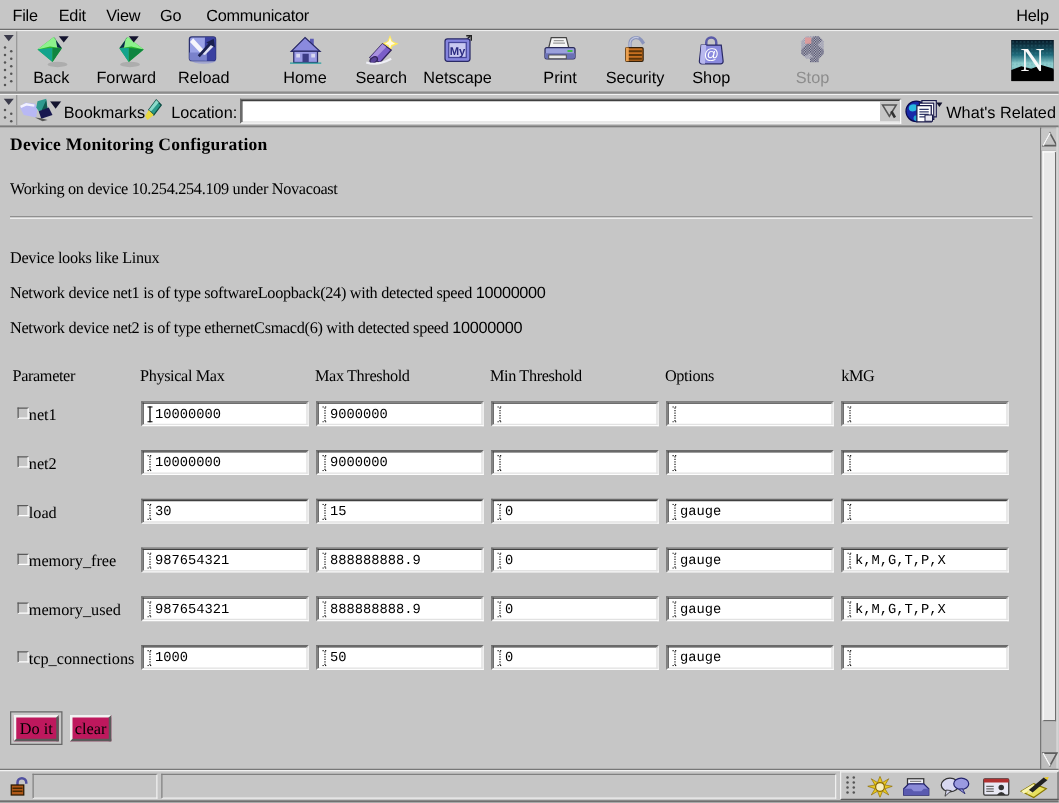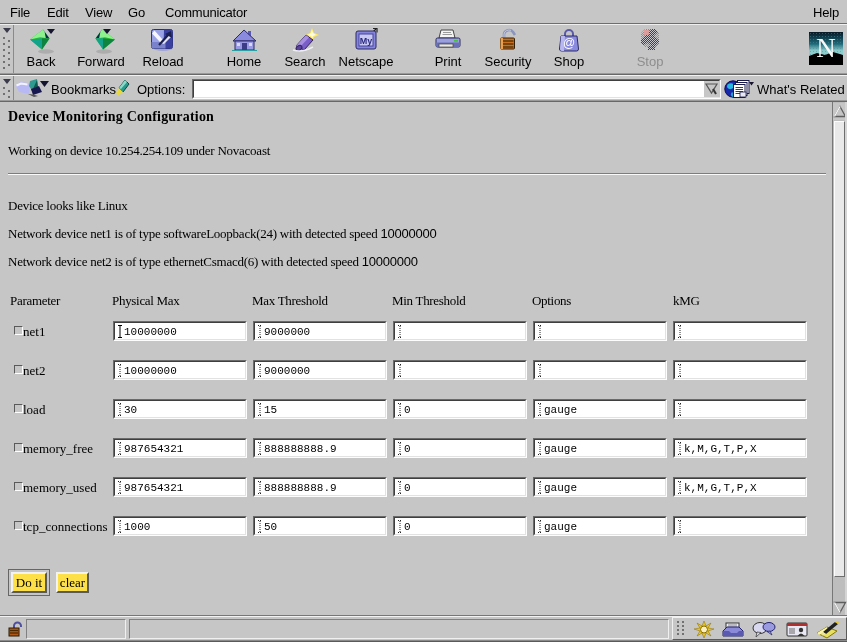--- a/index.html
+++ b/index.html
@@ -10,21 +10,21 @@
 .serif13{font-family:"Liberation Serif",serif;font-size:13px;color:#000000}
 .para{letter-spacing:-0.25px}
 .hdr{letter-spacing:-0.3px}
 .mono12{font-family:"Liberation Mono",monospace;font-size:12px;color:#000}
 .hline{position:absolute;left:0;width:847px;height:1px}
 .fld{position:absolute;width:134px;height:20px;border:1px solid;border-color:#6a6a6a #fdfdfd #fdfdfd #6a6a6a;background:#c6c6c6}
 .fldin{position:absolute;left:0;top:0;width:132px;height:18px;border:1px solid;border-color:#3f3f3f #e2e2e2 #e2e2e2 #3f3f3f;background:#fff;overflow:hidden}
 .fval{position:absolute;left:3px;top:3px;height:13px;display:flex;align-items:center}
 .fval span{font-family:"Liberation Mono",monospace;font-size:11px;color:#000;margin-left:1px}
 .cb{position:absolute;width:9px;height:9px;background:#c6c6c6;border:1px solid;border-color:#5a5a5a #fff #fff #5a5a5a}
-.btn{position:absolute;background:#fde047;border:2px solid;border-color:#f2f2f2 #5a5a5a #5a5a5a #f2f2f2;font-family:"Liberation Serif",serif;font-size:13px;color:#000;display:flex;align-items:center;justify-content:center}
+.btn{position:absolute;background:#be185d;border:2px solid;border-color:#f2f2f2 #5a5a5a #5a5a5a #f2f2f2;font-family:"Liberation Serif",serif;font-size:13px;color:#000;display:flex;align-items:center;justify-content:center}
 </style>
 </head>
 <body>
 
 <div class="abs" style="left:0;top:0;width:847px;height:23px;background:#c6c6c6"></div>
 <div class="abs sans13" style="left:10px;top:5px;letter-spacing:-0.2px">File</div>
 <div class="abs sans13" style="left:47px;top:5px;letter-spacing:-0.2px">Edit</div>
 <div class="abs sans13" style="left:85px;top:5px;letter-spacing:-0.2px">View</div>
 <div class="abs sans13" style="left:128px;top:5px;letter-spacing:-0.2px">Go</div>
 <div class="abs sans13" style="left:165px;top:5px;letter-spacing:-0.2px">Communicator</div>
@@ -218,21 +218,21 @@
 <svg class="abs" style="left:40px;top:81px" width="10" height="7" viewBox="0 0 10 7">
     <polygon points="0,0 9,0 4.5,6" fill="#14142e"></polygon>
   </svg>
 <div class="abs sans13" style="left:51px;top:82px">Bookmarks</div>
 
 <svg class="abs" style="left:115px;top:79px" width="16" height="19" viewBox="0 0 16 19">
   <polygon points="10,1 14,5 8,13 4,9" fill="#2a9a8a" stroke="#0a4a40"></polygon>
   <polygon points="4,9 8,13 3,17 1,14" fill="#e8d840"></polygon>
   <polygon points="10,1 12,3 6,10 4,9" fill="#8adaca"></polygon>
 </svg>
-<div class="abs sans13" style="left:137px;top:82px">Options:</div>
+<div class="abs sans13" style="left:137px;top:82px">Location:</div>
 
 <div class="abs" style="left:192px;top:79px;width:529px;height:20px;border:1px solid;border-color:#6a6a6a #fdfdfd #fdfdfd #6a6a6a;background:#c6c6c6">
   <div style="position:absolute;left:0;top:0;width:527px;height:18px;border:1px solid;border-color:#3f3f3f #e2e2e2 #e2e2e2 #3f3f3f;background:#fff"></div>
   <div style="position:absolute;left:511px;top:1px;width:16px;height:16px;background:#c6c6c6"></div>
   <svg style="position:absolute;left:511px;top:1px" width="16" height="16" viewBox="0 0 16 16">
     <polygon points="2,3 13,3 7.5,12" fill="none" stroke="#555" stroke-width="1.2"></polygon>
     <line x1="9" y1="8" x2="12" y2="13" stroke="#333" stroke-width="2"></line>
   </svg>
 </div>
 

